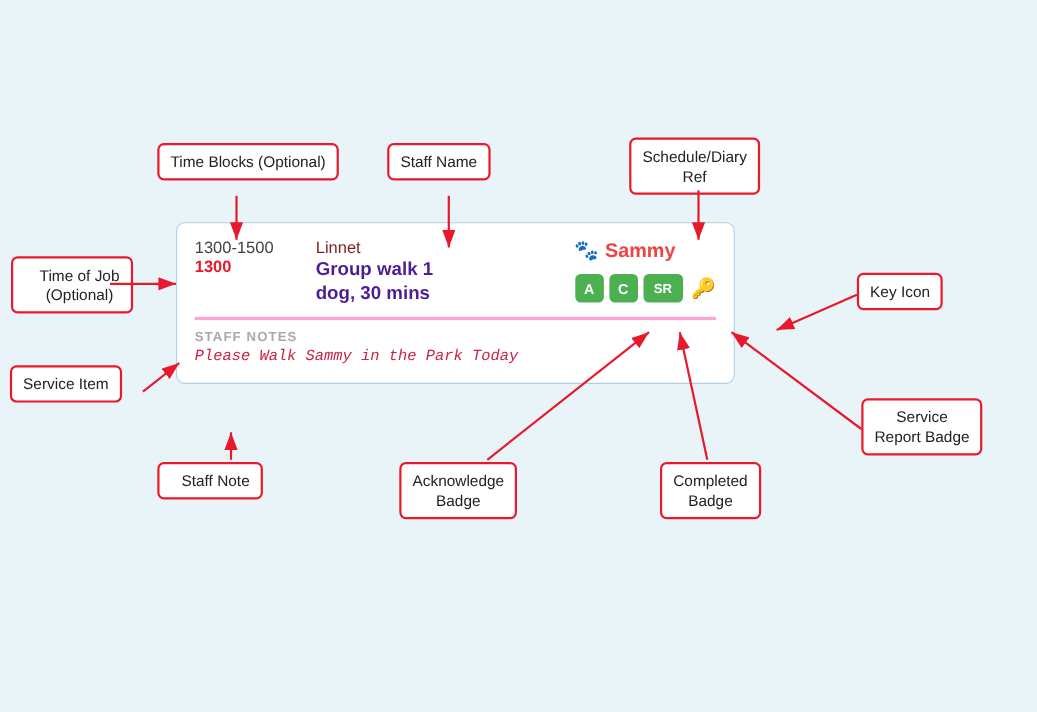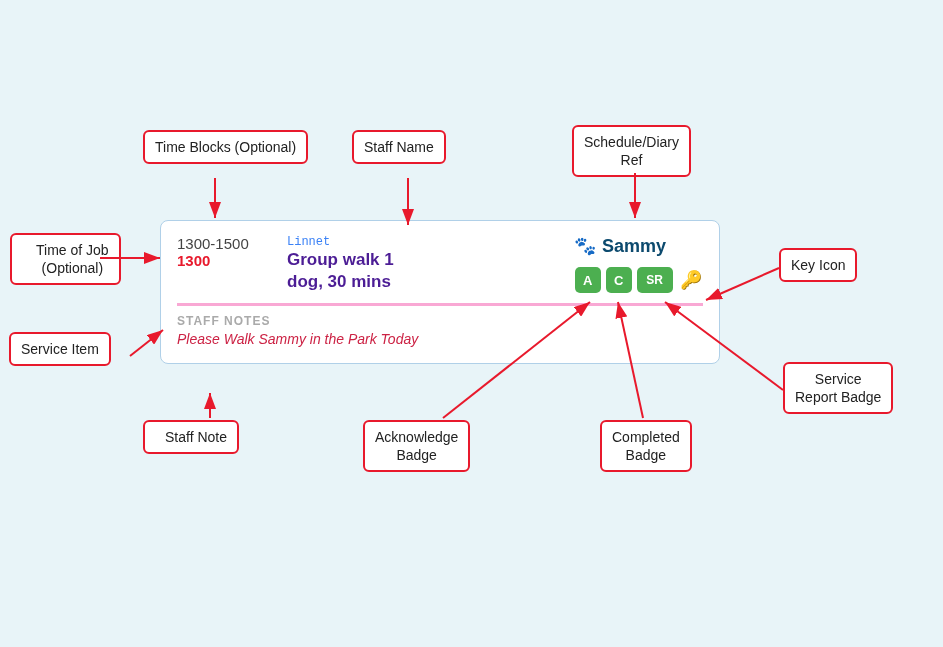--- a/index.html
+++ b/index.html
@@ -23,23 +23,23 @@
       font-weight: 500;
       color: #222;
       text-align: center;
       line-height: 1.3;
       white-space: nowrap;
     }
 
     
     .service-card {
       position: absolute;
-      top: 220px;
+      top: 202px;
       left: 160px;
-      width: 560px;
+      width: 508px;
       background: white;
       border: 1.5px solid #b0d0e8;
       border-radius: 8px;
       padding: 14px 16px 16px 16px;
     }
 
     .card-top-row {
       display: flex;
       align-items: flex-start;
       gap: 0;
@@ -60,23 +60,22 @@
       color: #e8192c;
       font-weight: bold;
     }
 
     .service-info {
       flex: 1;
       padding-left: 20px;
     }
 
     .staff-name-text {
-      font-size: 12px;
-      color: #3b82f6;
-      font-family: Liberation Mono, monospace;
+      font-size: 15px;
+      color: #7f1d1d;
     }
 
     .service-description {
       font-size: 17px;
       color: #4c1d95;
       font-weight: bold;
       line-height: 1.3;
     }
 
     .pet-section {
@@ -95,21 +94,21 @@
       gap: 5px;
     }
 
     .paw-icon {
       font-size: 18px;
       color: #2a6db5;
     }
 
     .pet-name {
       font-size: 18px;
-      color: #0c4a6e;
+      color: #ef4444;
       font-weight: bold;
     }
 
     .badge-row {
       display: flex;
       align-items: center;
       gap: 5px;
       margin-top: 4px;
     }
 
@@ -148,20 +147,21 @@
       color: #aaa;
       letter-spacing: 1px;
       font-weight: 600;
     }
 
     .staff-notes-text {
       font-size: 14px;
       color: #cc2244;
       font-style: italic;
       margin-top: 3px;
+      font-family: Liberation Mono, monospace;
     }
 
     
     .arrows-svg {
       position: absolute;
       top: 0;
       left: 0;
       width: 943px;
       height: 647px;
       pointer-events: none;

